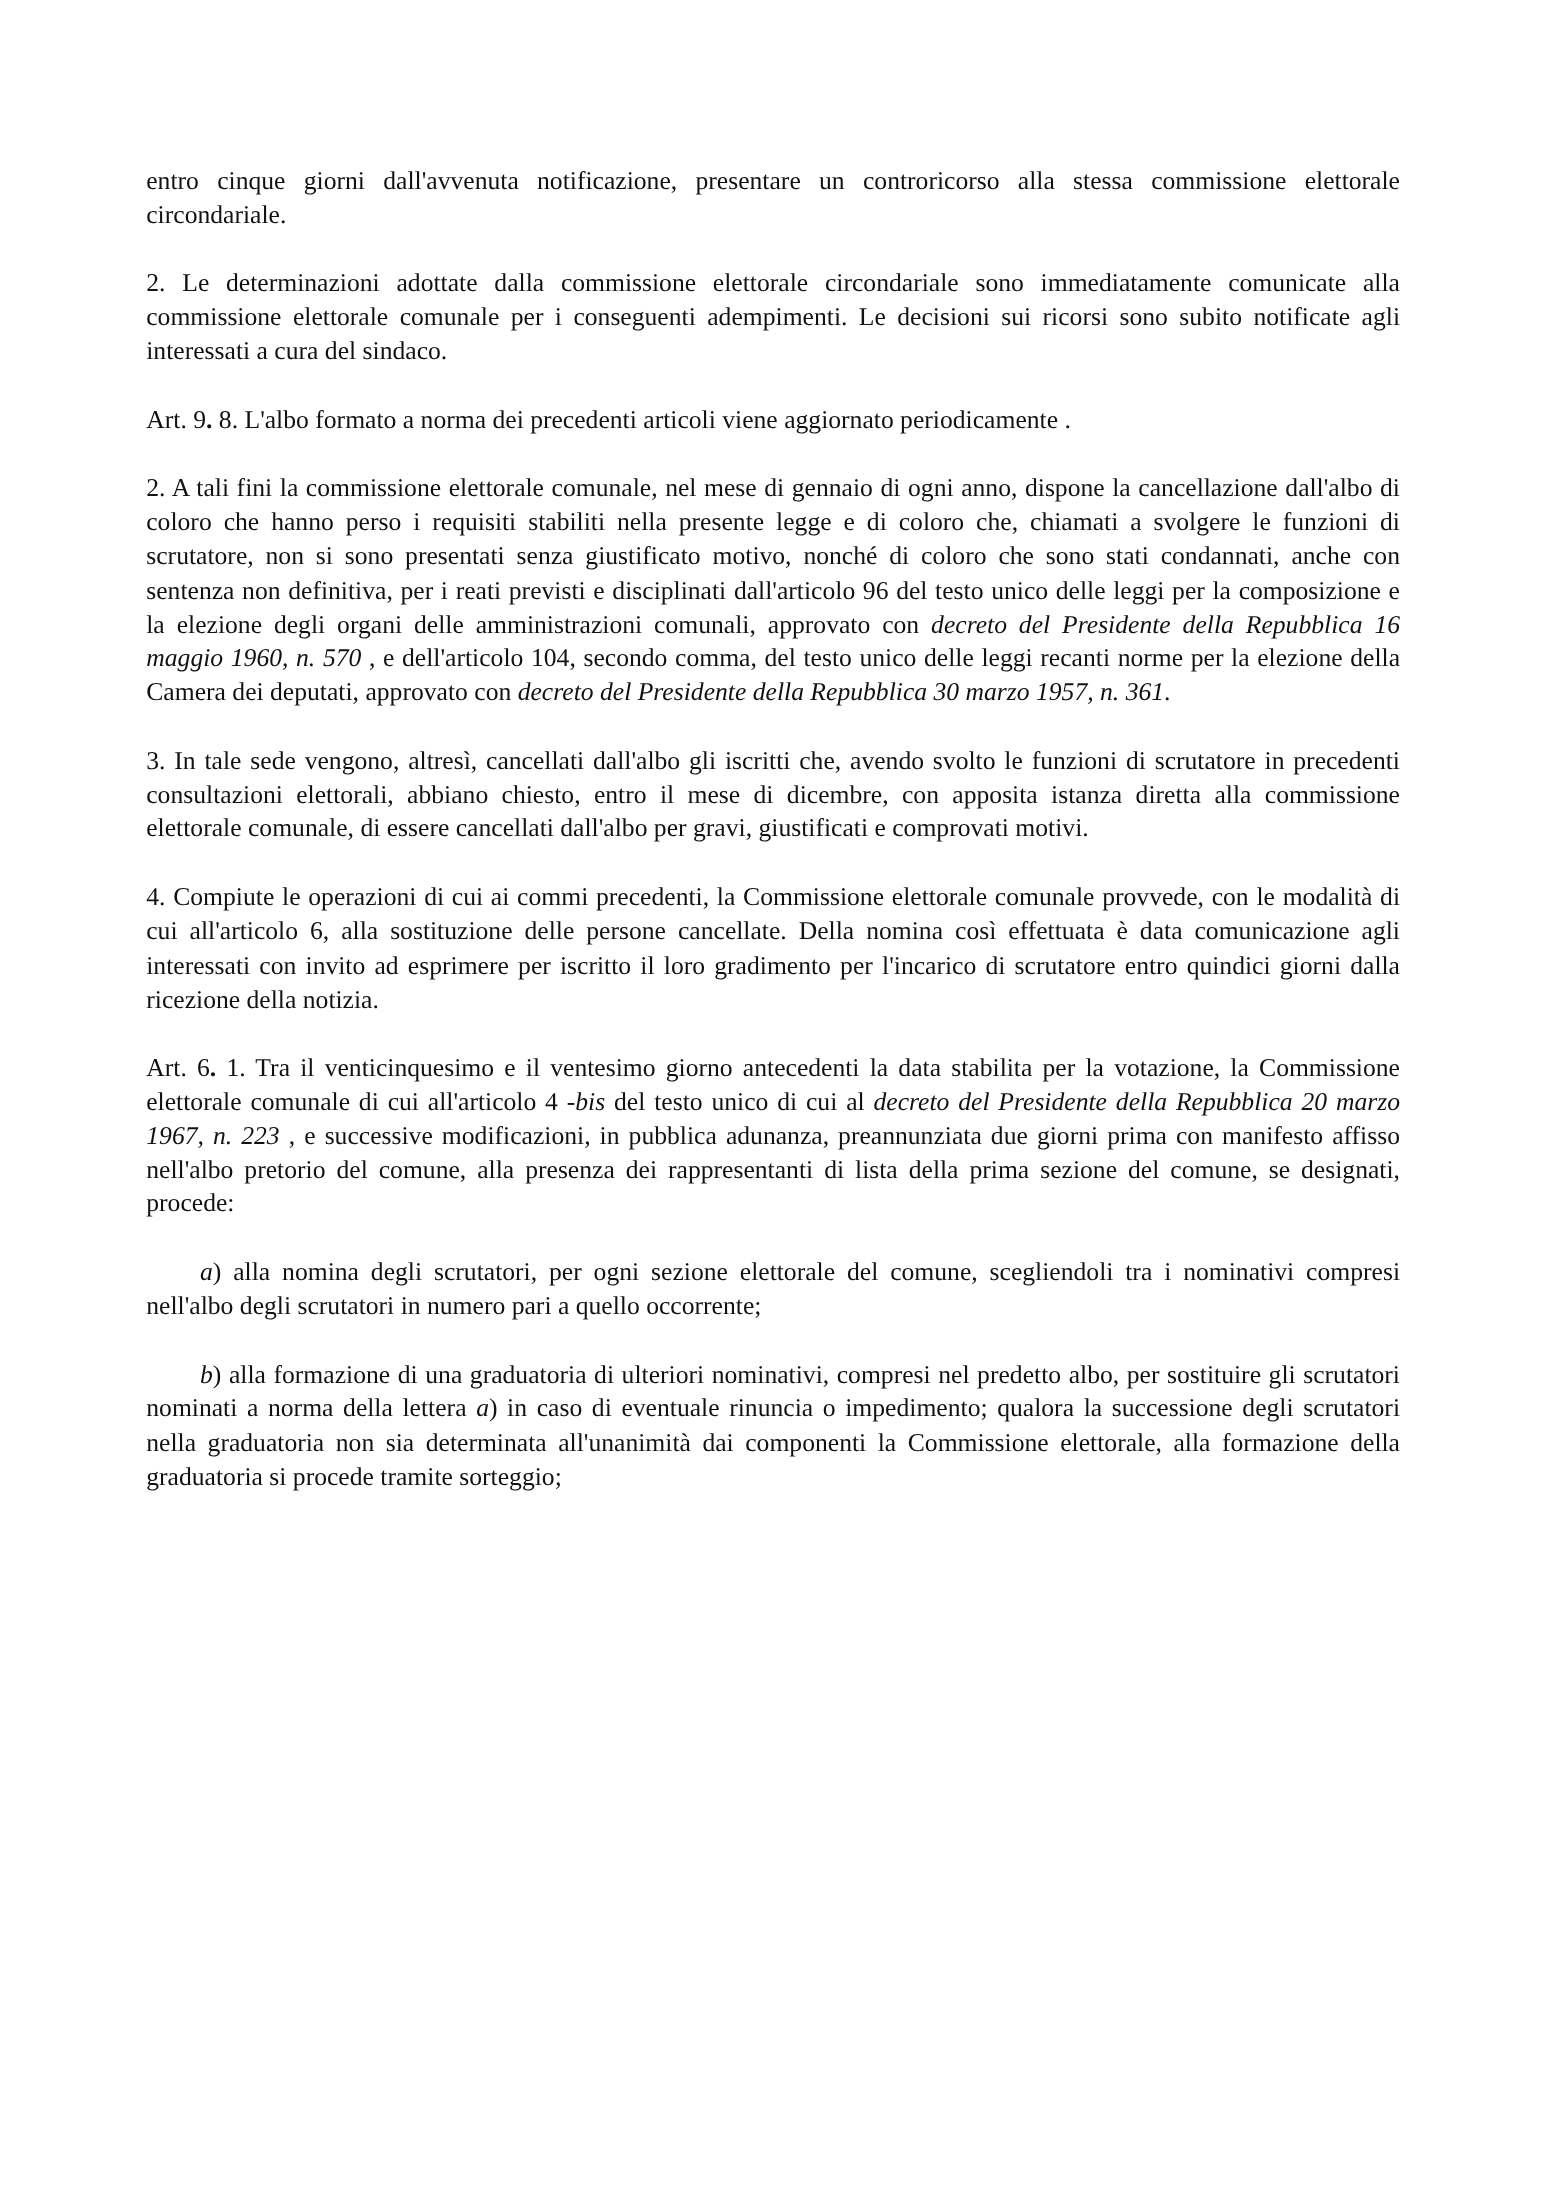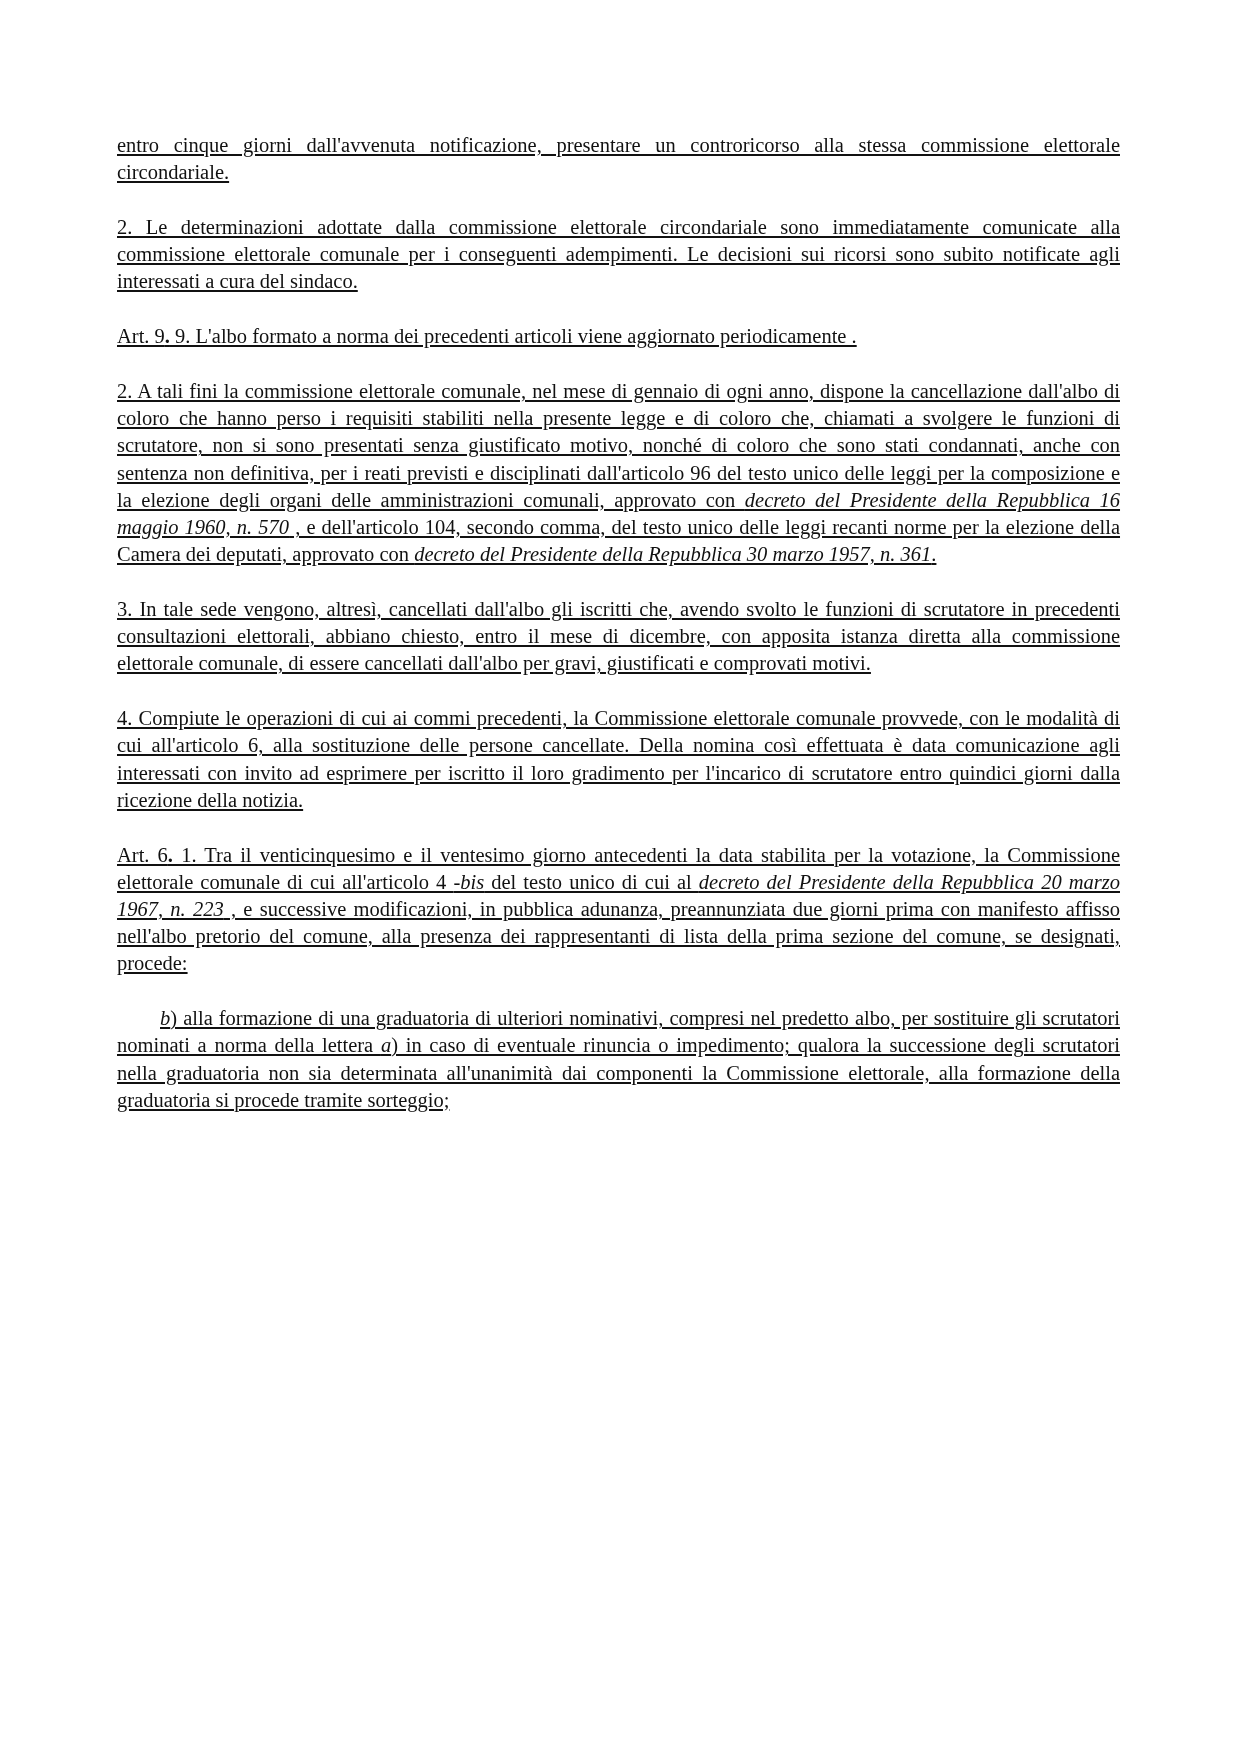--- a/index.html
+++ b/index.html
@@ -2,30 +2,31 @@
 <html><head>
 <meta charset="utf-8">
 <style>
   html, body { margin: 0; padding: 0; background: #ffffff; }
   body { width: 1239px; height: 1751px; position: relative; overflow: hidden; }
   .page {
     position: absolute; left: 117px; top: 132px; width: 1003px;
     font-family: "Liberation Serif", "DejaVu Serif", serif;
     font-size: 20.5px; line-height: 27.2px; color: #111111;
   }
-  .para { margin: 0 0 27.6px 0; text-align: justify; text-align-last: left; text-decoration: underline; }
+  .para { margin: 0 0 27.6px 0; text-align: justify; text-align-last: left; }
   .indent { text-indent: 43px; }
   .art { font-weight: normal; }
   i, em { font-style: italic; }
 </style>
 </head>
 <body>
 
 <div class="page" id="page">
     <p class="para"><span>entro cinque giorni dall'avvenuta notificazione, presentare un controricorso alla stessa commissione elettorale circondariale.</span></p>
     <p class="para"><span>2. Le determinazioni adottate dalla commissione elettorale circondariale sono immediatamente comunicate alla commissione elettorale comunale per i conseguenti adempimenti. Le decisioni sui ricorsi sono subito notificate agli interessati a cura del sindaco.</span></p>
-    <p class="para"><span class="art">Art. 9</span><b>.</b><span> 9. L'albo formato a norma dei precedenti articoli viene aggiornato periodicamente .</span></p>
+    <p class="para"><span class="art">Art. 9</span><b>.</b><span> 8. L'albo formato a norma dei precedenti articoli viene aggiornato periodicamente .</span></p>
     <p class="para"><span>2. A tali fini la commissione elettorale comunale, nel mese di gennaio di ogni anno, dispone la cancellazione dall'albo di coloro che hanno perso i requisiti stabiliti nella presente legge e di coloro che, chiamati a svolgere le funzioni di scrutatore, non si sono presentati senza giustificato motivo, nonché di coloro che sono stati condannati, anche con sentenza non definitiva, per i reati previsti e disciplinati dall'articolo 96 del testo unico delle leggi per la composizione e la elezione degli organi delle amministrazioni comunali, approvato con </span><i>decreto del Presidente della Repubblica 16 maggio 1960, n. 570</i><span> , e dell'articolo 104, secondo comma, del testo unico delle leggi recanti norme per la elezione della Camera dei deputati, approvato con </span><i>decreto del Presidente della Repubblica 30 marzo 1957, n. 361</i><span>.</span></p>
     <p class="para"><span>3. In tale sede vengono, altresì, cancellati dall'albo gli iscritti che, avendo svolto le funzioni di scrutatore in precedenti consultazioni elettorali, abbiano chiesto, entro il mese di dicembre, con apposita istanza diretta alla commissione elettorale comunale, di essere cancellati dall'albo per gravi, giustificati e comprovati motivi.</span></p>
     <p class="para"><span>4. Compiute le operazioni di cui ai commi precedenti, la Commissione elettorale comunale provvede, con le modalità di cui all'articolo 6, alla sostituzione delle persone cancellate. Della nomina così effettuata è data comunicazione agli interessati con invito ad esprimere per iscritto il loro gradimento per l'incarico di scrutatore entro quindici giorni dalla ricezione della notizia.</span></p>
     <p class="para"><span class="art">Art. 6</span><b>.</b><span> 1. Tra il venticinquesimo e il ventesimo giorno antecedenti la data stabilita per la votazione, la Commissione elettorale comunale di cui all'articolo 4 </span><i>-bis</i><span> del testo unico di cui al </span><i>decreto del Presidente della Repubblica 20 marzo 1967, n. 223</i><span> , e successive modificazioni, in pubblica adunanza, preannunziata due giorni prima con manifesto affisso nell'albo pretorio del comune, alla presenza dei rappresentanti di lista della prima sezione del comune, se designati, procede:</span></p>
+    <p class="para indent"><i>a</i><span>) alla nomina degli scrutatori, per ogni sezione elettorale del comune, scegliendoli tra i nominativi compresi nell'albo degli scrutatori in numero pari a quello occorrente;</span></p>
     <p class="para indent"><i>b</i><span>) alla formazione di una graduatoria di ulteriori nominativi, compresi nel predetto albo, per sostituire gli scrutatori nominati a norma della lettera </span><i>a</i><span>) in caso di eventuale rinuncia o impedimento; qualora la successione degli scrutatori nella graduatoria non sia determinata all'unanimità dai componenti la Commissione elettorale, alla formazione della graduatoria si procede tramite sorteggio;</span></p>
   </div>
 
 </body></html>

